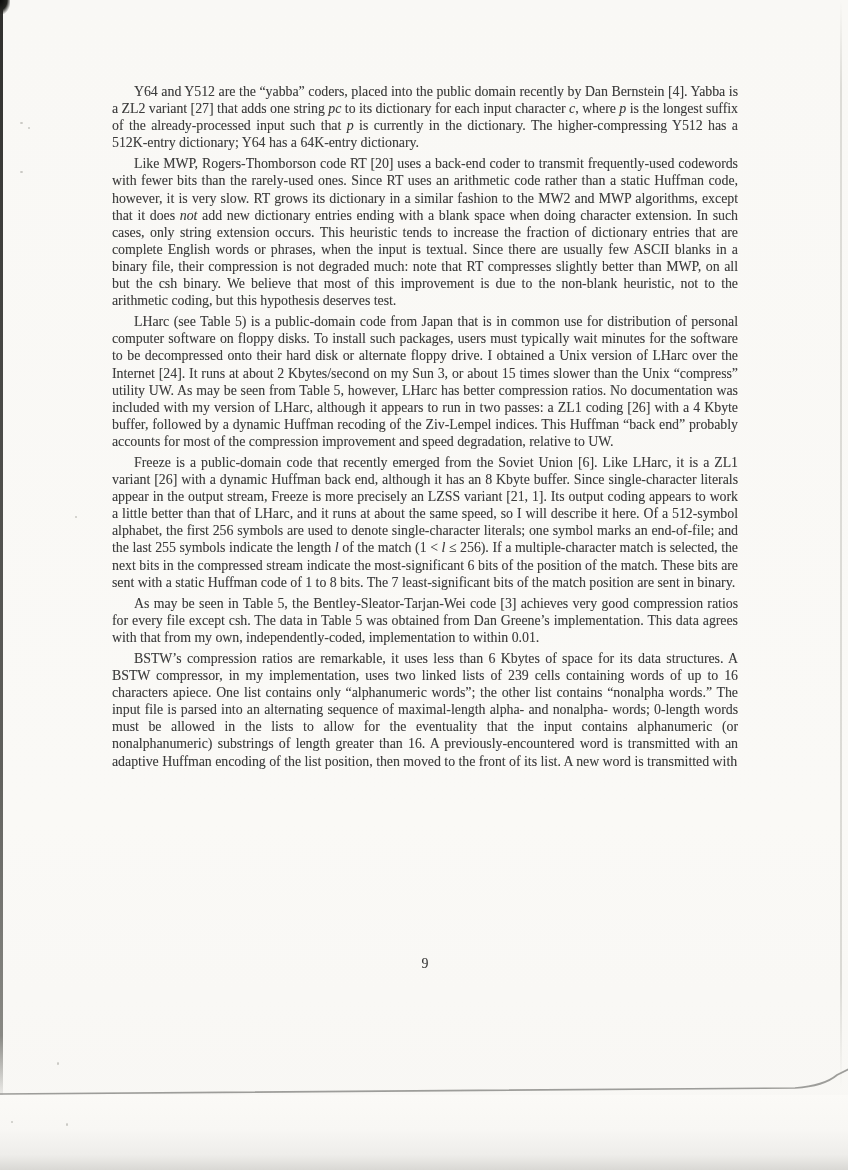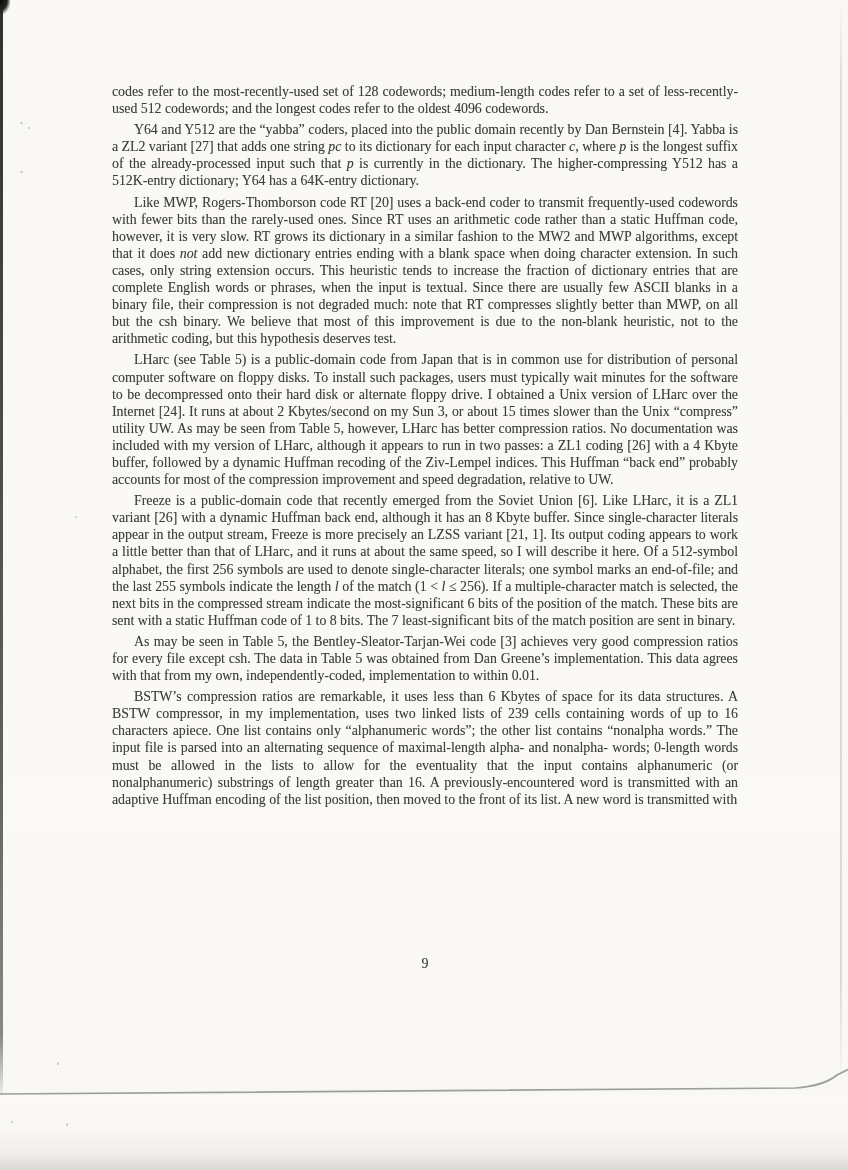--- a/index.html
+++ b/index.html
@@ -95,21 +95,20 @@
 
   <div class="speck" style="left:20px; top:122px; width:3px; height:2px;"></div>
   <div class="speck" style="left:28px; top:127px; width:2px; height:2px;"></div>
   <div class="speck" style="left:20px; top:171px; width:3px; height:2px;"></div>
   <div class="speck" style="left:75px; top:516px; width:2px; height:2px;"></div>
   <div class="speck" style="left:57px; top:1062px; width:2px; height:3px;"></div>
   <div class="speck" style="left:11px; top:1121px; width:2px; height:2px;"></div>
   <div class="speck" style="left:66px; top:1123px; width:2px; height:3px;"></div>
 
   <div class="text-block">
-      <p class="no-indent">codes refer to the most-recently-used set of 128 codewords; medium-length codes refer to a set of less-recently-used 512 codewords; and the longest codes refer to the oldest 4096 codewords.</p>
       <p>Y64 and Y512 are the “yabba” coders, placed into the public domain recently by Dan Bernstein [4]. Yabba is a ZL2 variant [27] that adds one string <i>pc</i> to its dictionary for each input character <i>c</i>, where <i>p</i> is the longest suffix of the already-processed input such that <i>p</i> is currently in the dictionary. The higher-compressing Y512 has a 512K-entry dictionary; Y64 has a 64K-entry dictionary.</p>
       <p>Like MWP, Rogers-Thomborson code RT [20] uses a back-end coder to transmit frequently-used codewords with fewer bits than the rarely-used ones. Since RT uses an arithmetic code rather than a static Huffman code, however, it is very slow. RT grows its dictionary in a similar fashion to the MW2 and MWP algorithms, except that it does <i>not</i> add new dictionary entries ending with a blank space when doing character extension. In such cases, only string extension occurs. This heuristic tends to increase the fraction of dictionary entries that are complete English words or phrases, when the input is textual. Since there are usually few ASCII blanks in a binary file, their compression is not degraded much: note that RT compresses slightly better than MWP, on all but the csh binary. We believe that most of this improvement is due to the non-blank heuristic, not to the arithmetic coding, but this hypothesis deserves test.</p>
       <p>LHarc (see Table 5) is a public-domain code from Japan that is in common use for distribution of personal computer software on floppy disks. To install such packages, users must typically wait minutes for the software to be decompressed onto their hard disk or alternate floppy drive. I obtained a Unix version of LHarc over the Internet [24]. It runs at about 2 Kbytes/second on my Sun 3, or about 15 times slower than the Unix “compress” utility UW. As may be seen from Table 5, however, LHarc has better compression ratios. No documentation was included with my version of LHarc, although it appears to run in two passes: a ZL1 coding [26] with a 4 Kbyte buffer, followed by a dynamic Huffman recoding of the Ziv-Lempel indices. This Huffman “back end” probably accounts for most of the compression improvement and speed degradation, relative to UW.</p>
       <p>Freeze is a public-domain code that recently emerged from the Soviet Union [6]. Like LHarc, it is a ZL1 variant [26] with a dynamic Huffman back end, although it has an 8 Kbyte buffer. Since single-character literals appear in the output stream, Freeze is more precisely an LZSS variant [21, 1]. Its output coding appears to work a little better than that of LHarc, and it runs at about the same speed, so I will describe it here. Of a 512-symbol alphabet, the first 256 symbols are used to denote single-character literals; one symbol marks an end-of-file; and the last 255 symbols indicate the length <i>l</i> of the match (1 &lt; <i>l</i> ≤ 256). If a multiple-character match is selected, the next bits in the compressed stream indicate the most-significant 6 bits of the position of the match. These bits are sent with a static Huffman code of 1 to 8 bits. The 7 least-significant bits of the match position are sent in binary.</p>
       <p>As may be seen in Table 5, the Bentley-Sleator-Tarjan-Wei code [3] achieves very good compression ratios for every file except csh. The data in Table 5 was obtained from Dan Greene’s implementation. This data agrees with that from my own, independently-coded, implementation to within 0.01.</p>
       <p>BSTW’s compression ratios are remarkable, it uses less than 6 Kbytes of space for its data structures. A BSTW compressor, in my implementation, uses two linked lists of 239 cells containing words of up to 16 characters apiece. One list contains only “alphanumeric words”; the other list contains “nonalpha words.” The input file is parsed into an alternating sequence of maximal-length alpha- and nonalpha- words; 0-length words must be allowed in the lists to allow for the eventuality that the input contains alphanumeric (or nonalphanumeric) substrings of length greater than 16. A previously-encountered word is transmitted with an adaptive Huffman encoding of the list position, then moved to the front of its list. A new word is transmitted with</p>
     </div>
 
   <div class="page-number">9</div>
 

